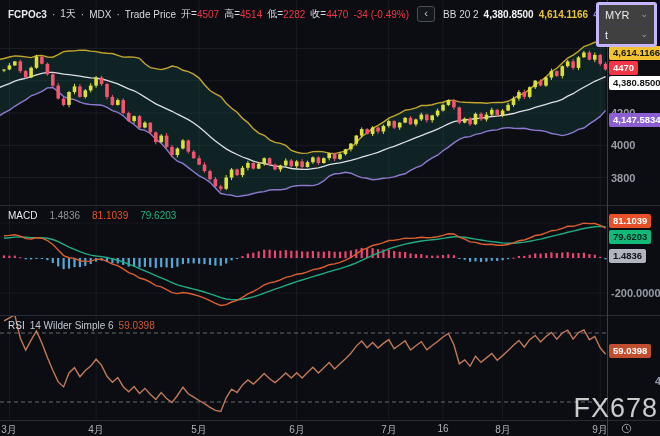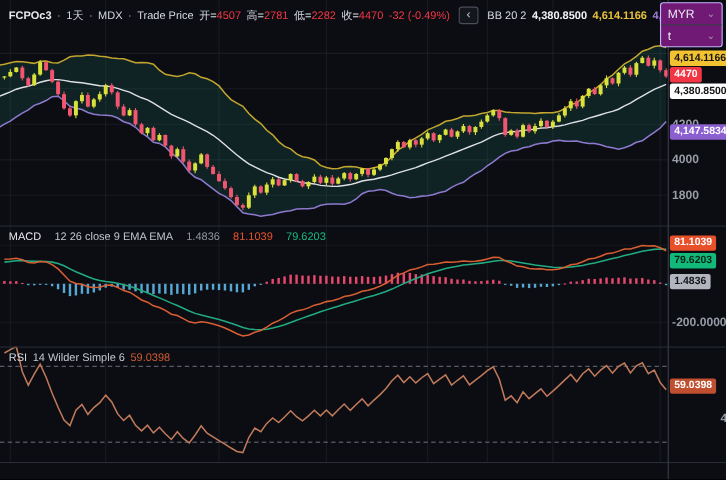--- a/index.html
+++ b/index.html
@@ -27,21 +27,21 @@
   .macd-sig{color:#19b87e;}
   .rsi-val{color:#cf5b33;}
   .tick{position:absolute;left:4px;font-size:11px;color:#989ca6;z-index:2;font-weight:bold;}
   .badge{position:absolute;left:2px;font-size:9.5px;font-weight:700;padding:1px 4px;
          border-radius:2px;z-index:3;line-height:12px;}
   .axis-border{position:absolute;left:607px;top:0;width:1px;height:436px;background:#3a3e49;z-index:2;}
   .pane-sep{position:absolute;left:0;width:660px;height:1px;background:#262b35;z-index:2;}
   .time-axis{position:absolute;top:420px;left:0;width:660px;height:16px;z-index:2;}
   .time-label{position:absolute;top:3px;font-size:10px;color:#aeb2bc;transform:translateX(-50%);}
   .clock{position:absolute;left:621px;top:3px;width:11px;height:11px;}
-  .widget{position:absolute;right:3px;top:2px;width:55px;background:#701a75;border:1px solid #c4b5fd;
+  .widget{position:absolute;right:3px;top:2px;width:55px;background:#404040;border:3px solid #c4b5fd;
           border-radius:3px;z-index:6;font-size:11px;color:#e8eaef;}
   .widget-row{display:flex;justify-content:space-between;align-items:center;padding:2px 6px;height:15px;cursor:pointer;}
   .widget-div{height:1px;background:#3a3e49;}
   .chev{color:#9aa0aa;font-size:9px;line-height:9px;}
   .watermark{position:absolute;right:2px;top:393px;font-size:27px;color:#dcdcdc;z-index:5;
              letter-spacing:1px;font-weight:400;opacity:.92;}
 </style>
 </head>
 <body>
 
@@ -435,74 +435,88 @@
     <span class="sym">FCPOc3</span>
     <span class="dim">·</span>
     <span>1天</span>
     <span class="dim">·</span>
     <span>MDX</span>
     <span class="dim">·</span>
     <span>Trade Price</span>
     <span>开=</span>
       <span class="val-red" style="margin-left:-5px">4507</span>
     <span>高=</span>
-      <span class="val-red" style="margin-left:-5px">2781</span>
+      <span class="val-red" style="margin-left:-5px">4514</span>
     <span>低=</span>
       <span class="val-red" style="margin-left:-5px">2282</span>
     <span>收=</span>
       <span class="val-red" style="margin-left:-5px">4470</span>
-    <span class="val-red">-32 (-0.49%)</span>
+    <span class="val-red">-34 (-0.49%)</span>
     <span class="collapse-btn">‹</span>
     <span>BB 20 2</span>
     <span class="bb-basis">4,380.8500</span>
     <span class="bb-upper">4,614.1166</span>
     <span class="bb-lower">4,147.5834</span>
   </div>
 
   <div class="legend" id="legend-macd">
     <span class="sym" style="font-weight:400">MACD</span>
-    <span class="dim">12 26 close 9 EMA EMA</span>
     <span class="macd-hist-val">1.4836</span>
     <span class="macd-val">81.1039</span>
     <span class="macd-sig">79.6203</span>
   </div>
 
   <div class="legend" id="legend-rsi">
     <span>RSI</span>
     <span class="dim">14 Wilder Simple 6</span>
     <span class="rsi-val">59.0398</span>
   </div>
 
   <div class="pane-sep" style="top:205px"></div>
   <div class="pane-sep" style="top:315px"></div>
   <div class="pane-sep" style="top:420px"></div>
   <div class="axis-border"></div>
 
   <div id="axis-col" style="position:absolute;left:607px;top:0;width:53px;height:436px;z-index:3">
       <div class="tick" style="top: 107px;">4200</div>
       <div class="tick" style="top: 139px;">4000</div>
-      <div class="tick" style="top: 172px;">1800</div>
+      <div class="tick" style="top: 172px;">3800</div>
       <div class="badge" style="top: 46px; background: rgb(242, 194, 48); color: rgb(21, 21, 21);">4,614.1166</div>
       <div class="badge" style="top: 61px; background: rgb(242, 54, 69); color: rgb(255, 255, 255);">4470</div>
       <div class="badge" style="top: 76px; background: rgb(255, 255, 255); color: rgb(19, 19, 19);">4,380.8500</div>
       <div class="badge" style="top: 113px; background: rgb(140, 95, 208); color: rgb(255, 255, 255);">4,147.5834</div>
       <div class="tick" style="top: 287px;">-200.0000</div>
       <div class="badge" style="top: 214px; background: rgb(232, 80, 42); color: rgb(255, 255, 255);">81.1039</div>
       <div class="badge" style="top: 230px; background: rgb(19, 185, 121); color: rgb(7, 35, 26);">79.6203</div>
       <div class="badge" style="top: 249px; background: rgb(178, 181, 190); color: rgb(17, 19, 26);">1.4836</div>
       <div class="tick" style="top: 375px; margin-left: 44px;">40.0000</div>
       <div class="badge" style="top: 344px; background: rgb(191, 79, 46); color: rgb(255, 255, 255);">59.0398</div>
     </div>
 
+  <div class="time-axis" id="time-axis">
+    <svg class="clock" viewBox="0 0 12 12">
+      <circle cx="6" cy="6" r="4.6" fill="none" stroke="#9aa0aa" stroke-width="1"></circle>
+      <path d="M6 3.4 L6 6 L8 7.2" fill="none" stroke="#9aa0aa" stroke-width="1"></path>
+    </svg>
+  <span class="time-label" style="left: 9px;">3月</span>
+      <span class="time-label" style="left: 96px;">4月</span>
+      <span class="time-label" style="left: 199px;">5月</span>
+      <span class="time-label" style="left: 297px;">6月</span>
+      <span class="time-label" style="left: 389px;">7月</span>
+      <span class="time-label" style="left: 443px;">16</span>
+      <span class="time-label" style="left: 503px;">8月</span>
+      <span class="time-label" style="left: 600px;">9月</span>
+    </div>
 
   <div class="widget">
     <div class="widget-row">
       <span>MYR</span>
       <span class="chev">⌄</span>
     </div>
     <div class="widget-div"></div>
     <div class="widget-row">
       <span>t</span>
       <span class="chev">⌄</span>
     </div>
   </div>
 
+  <div class="watermark">FX678</div>
 </div>
 
 </body></html>

